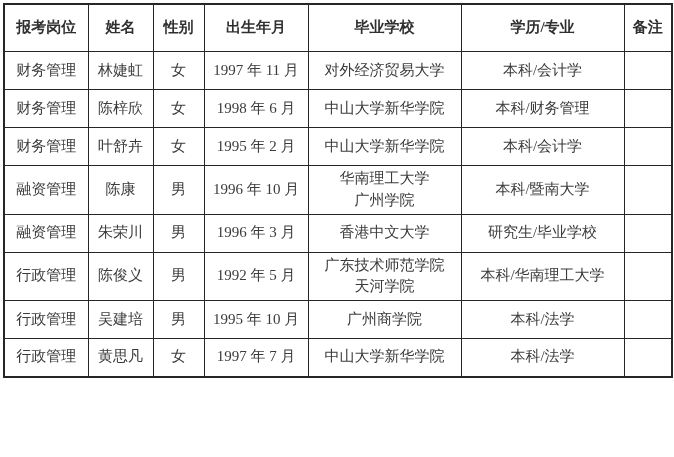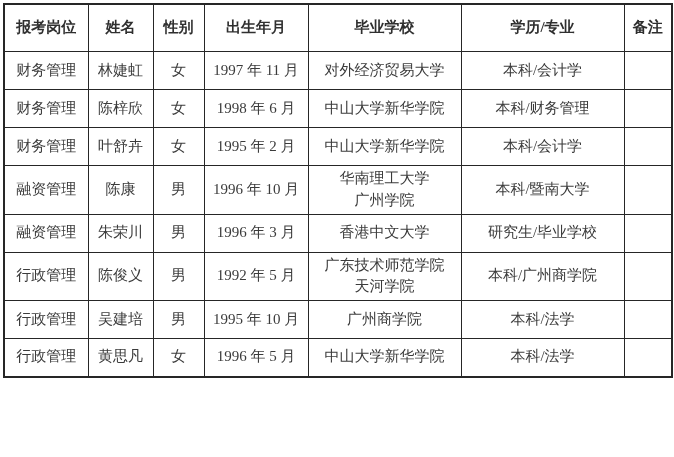--- a/index.html
+++ b/index.html
@@ -116,36 +116,36 @@
           <td>研究生/毕业学校</td>
           <td></td>
         </tr>
         <tr>
           <td>行政管理</td>
           <td>陈俊义</td>
           <td>男</td>
           <td>1992 年 5 月</td>
           <td>广东技术师范学院
 天河学院</td>
-          <td>本科/广州商学院</td>
+          <td>本科/华南理工大学</td>
           <td></td>
         </tr>
         <tr>
           <td>行政管理</td>
           <td>吴建培</td>
           <td>男</td>
           <td>1995 年 10 月</td>
           <td>广州商学院</td>
           <td>本科/法学</td>
           <td></td>
         </tr>
         <tr>
           <td>行政管理</td>
           <td>黄思凡</td>
           <td>女</td>
-          <td>1996 年 5 月</td>
+          <td>1997 年 7 月</td>
           <td>中山大学新华学院</td>
           <td>本科/法学</td>
           <td></td>
         </tr>
       </tbody>
   </table>
 </div>
 
 </body></html>

